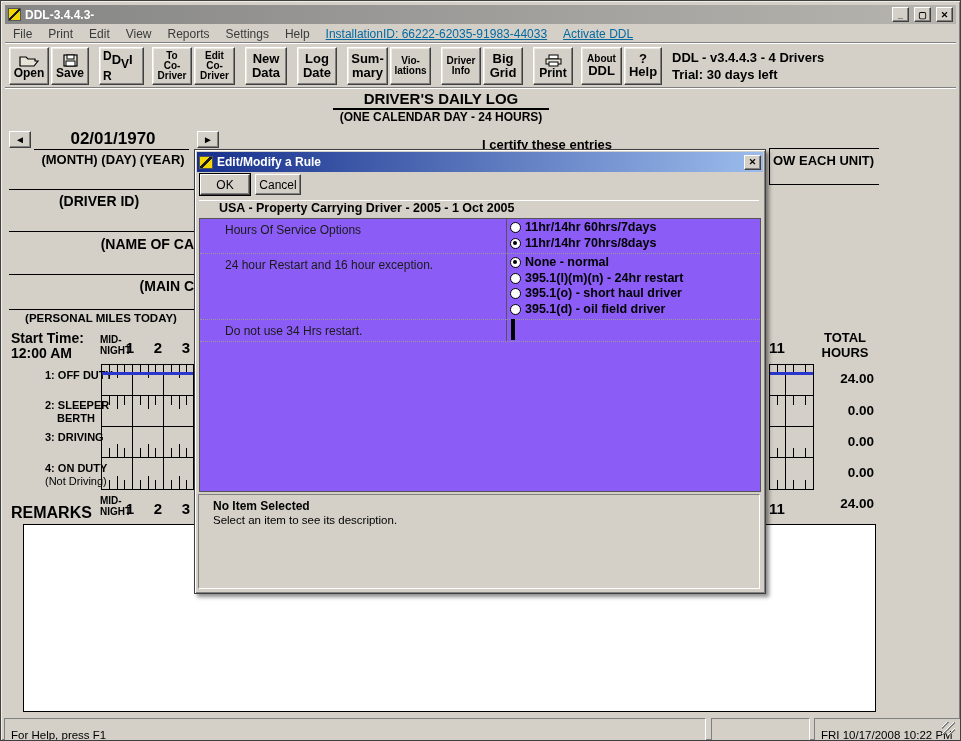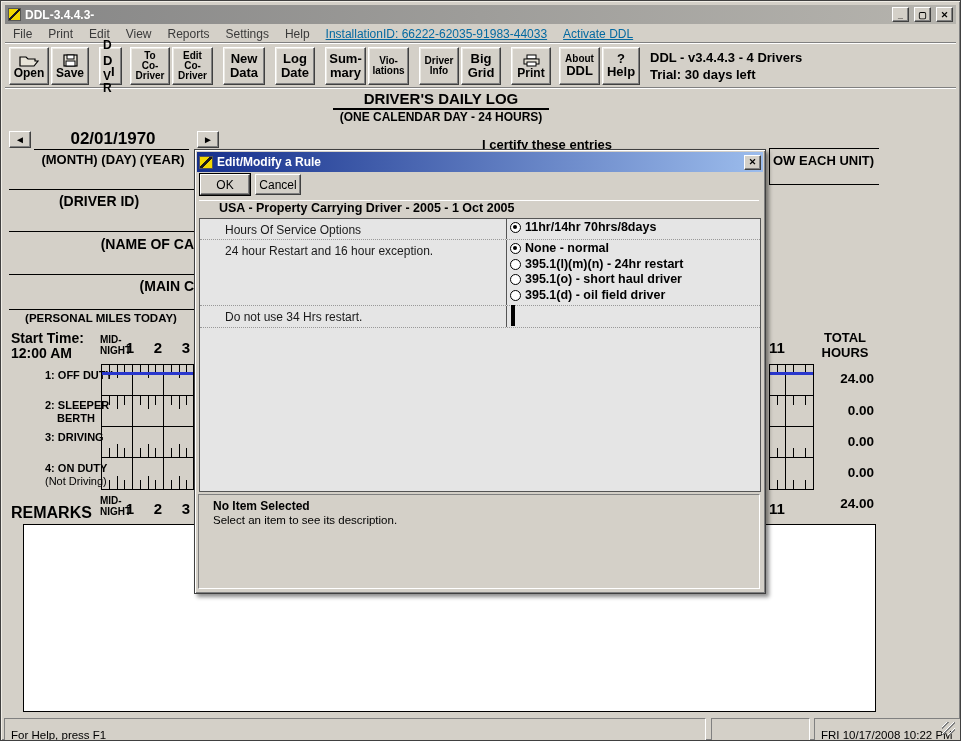--- a/index.html
+++ b/index.html
@@ -145,21 +145,21 @@
     display:flex; align-items:center; justify-content:center;
   }
   .dlg-btn.default { outline:1px solid #000; }
   .rule-header {
     position:absolute; left:4px; top:50px; right:6px; height:17px;
     font-weight:bold; font-size:12.5px; padding-left:20px;
     border-top:1px solid #fff;
   }
   .rule-table {
     position:absolute; left:4px; top:68px; width:562px; height:274px;
-    background:#e5e5e5; border:1px solid #555;
+    background:#8b5cf6; border:1px solid #555;
   }
   .rule-row { display:flex; border-bottom:1px dotted #999; }
   .rule-row .cell-label {
     width:307px; padding:4px 4px 2px 25px; font-size:12px; color:#1a1a1a;
     border-right:1px solid #555;
   }
   .rule-row .cell-opts { flex:1; padding:1px 2px 2px 3px; }
   .opt { display:flex; align-items:center; gap:4px; font-weight:bold; font-size:12.5px; line-height:15.5px; }
   .radio {
     width:11px; height:11px; border:1.5px solid #000; border-radius:50%;
@@ -223,21 +223,21 @@
       <span class="l-med">Open</span>
     </div>
     <div class="tbtn" style="width:38px">
       <svg class="icon-svg" width="15" height="13" viewBox="0 0 15 13">
           <rect x="1" y="1" width="13" height="11" fill="#e8e4d8" stroke="#000" stroke-width="1.2"></rect>
           <rect x="4" y="1" width="7" height="4" fill="#fff" stroke="#000"></rect>
           <rect x="3" y="7" width="9" height="5" fill="#fff" stroke="#000"></rect>
         </svg>
       <span class="l-med">Save</span>
     </div>
-    <div class="tbtn gap8 ddvir" style="width:23px">
+    <div class="tbtn gap8 ddvir" style="width:45px">
       <span>
         <span class="p0">D</span><span class="p1">D</span><span class="p2">V</span><span class="p1">I</span><span class="p2">R</span>
       </span>
     </div>
     <div class="tbtn gap6" style="width:40px">
       <span class="l-sm">To</span>
       <span class="l-sm">Co-</span>
       <span class="l-sm">Driver</span>
     </div>
     <div class="tbtn" style="width:41px">
@@ -391,20 +391,24 @@
     </div>
     <div class="dlg-btn default" style="left:5px; top:24px; width:50px;">OK</div>
     <div class="dlg-btn" style="left:60px; top:24px; width:46px;">Cancel</div>
 
     <div class="rule-header">USA - Property Carrying Driver - 2005 - 1 Oct 2005</div>
 
     <div class="rule-table">
       <div class="rule-row">
         <div class="cell-label">Hours Of Service Options</div>
         <div class="cell-opts">
+          <div class="opt">
+            <span class="radio"></span>
+            <span>11hr/14hr 60hrs/7days</span>
+          </div>
           <div class="opt">
             <span class="radio checked"></span>
             <span>11hr/14hr 70hrs/8days</span>
           </div>
         </div>
       </div>
       <div class="rule-row">
         <div class="cell-label">24 hour Restart and 16 hour exception.</div>
         <div class="cell-opts">
           <div class="opt">

